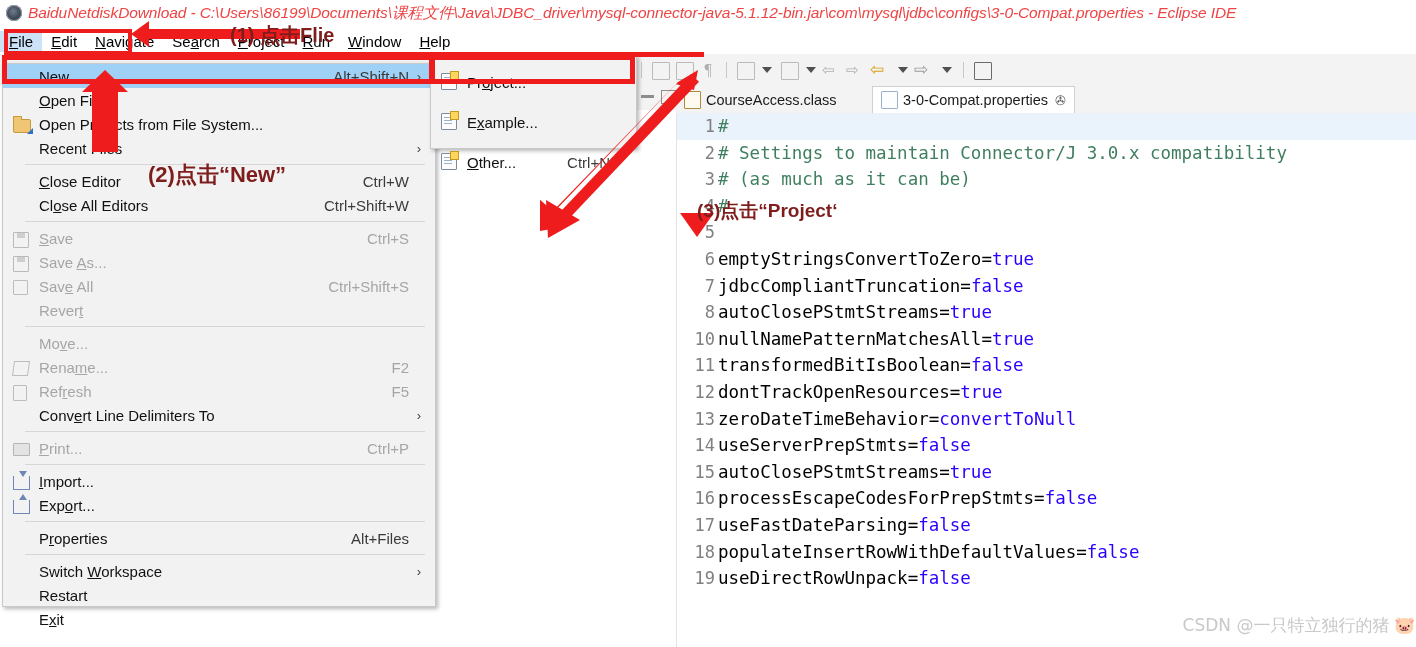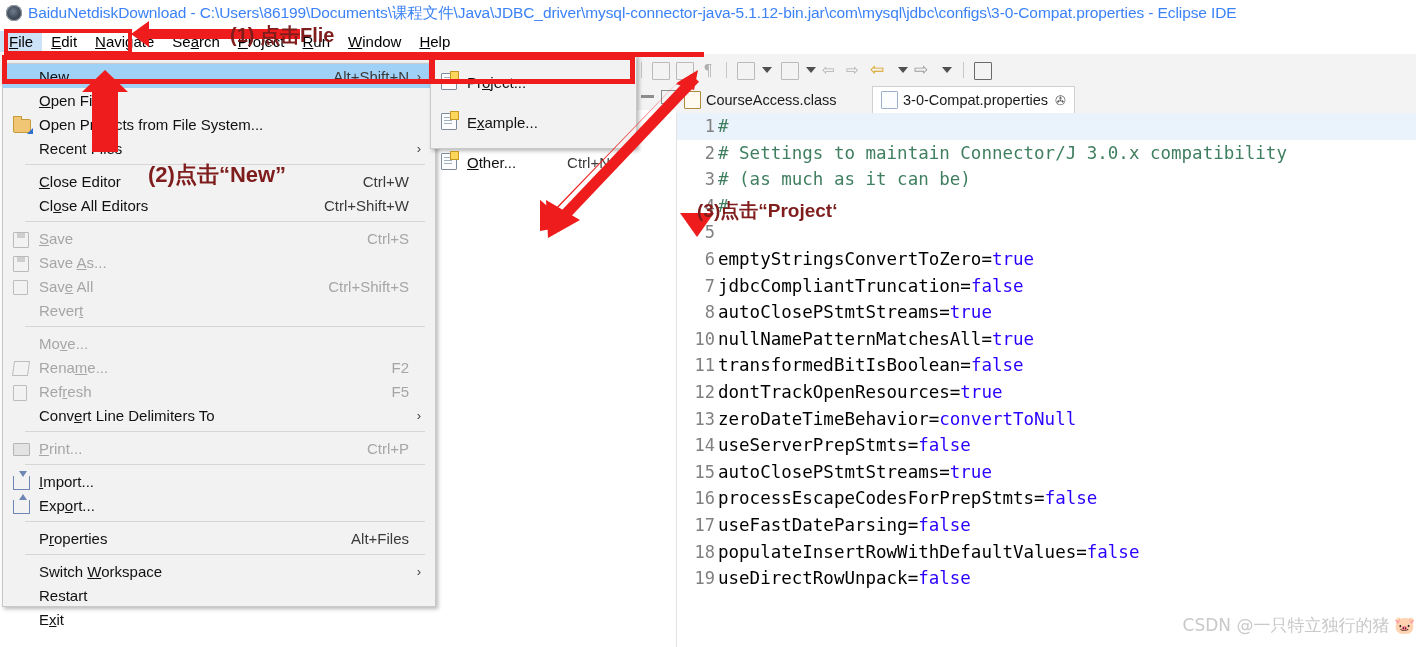--- a/index.html
+++ b/index.html
@@ -15,21 +15,21 @@
     position:absolute;left:0;top:0;width:1416px;height:26px;
     background:#ffffff;display:flex;align-items:center;
   }
   #titlebar .app-icon{
     width:16px;height:16px;margin:0 6px 0 6px;border-radius:50%;
     background:radial-gradient(circle at 45% 40%, #6f7b8c 0%, #3d4654 55%, #242b36 100%);
     box-shadow:inset 0 0 0 1px #9aa3af;
     flex:0 0 auto;
   }
   #titlebar .title-text{
-    font-size:15.5px;color:#3b82f6;white-space:nowrap;letter-spacing:-0.1px;
+    font-size:15.5px;color:#ef4444;white-space:nowrap;letter-spacing:-0.1px;font-style:italic;
   }
 
   
   #menubar{
     position:absolute;left:0;top:28px;width:1416px;height:26px;
     background:#ffffff;display:flex;align-items:center;
   }
   .menu-item{
     font-size:15px;color:#000;padding:2px 9px;white-space:nowrap;
   }

